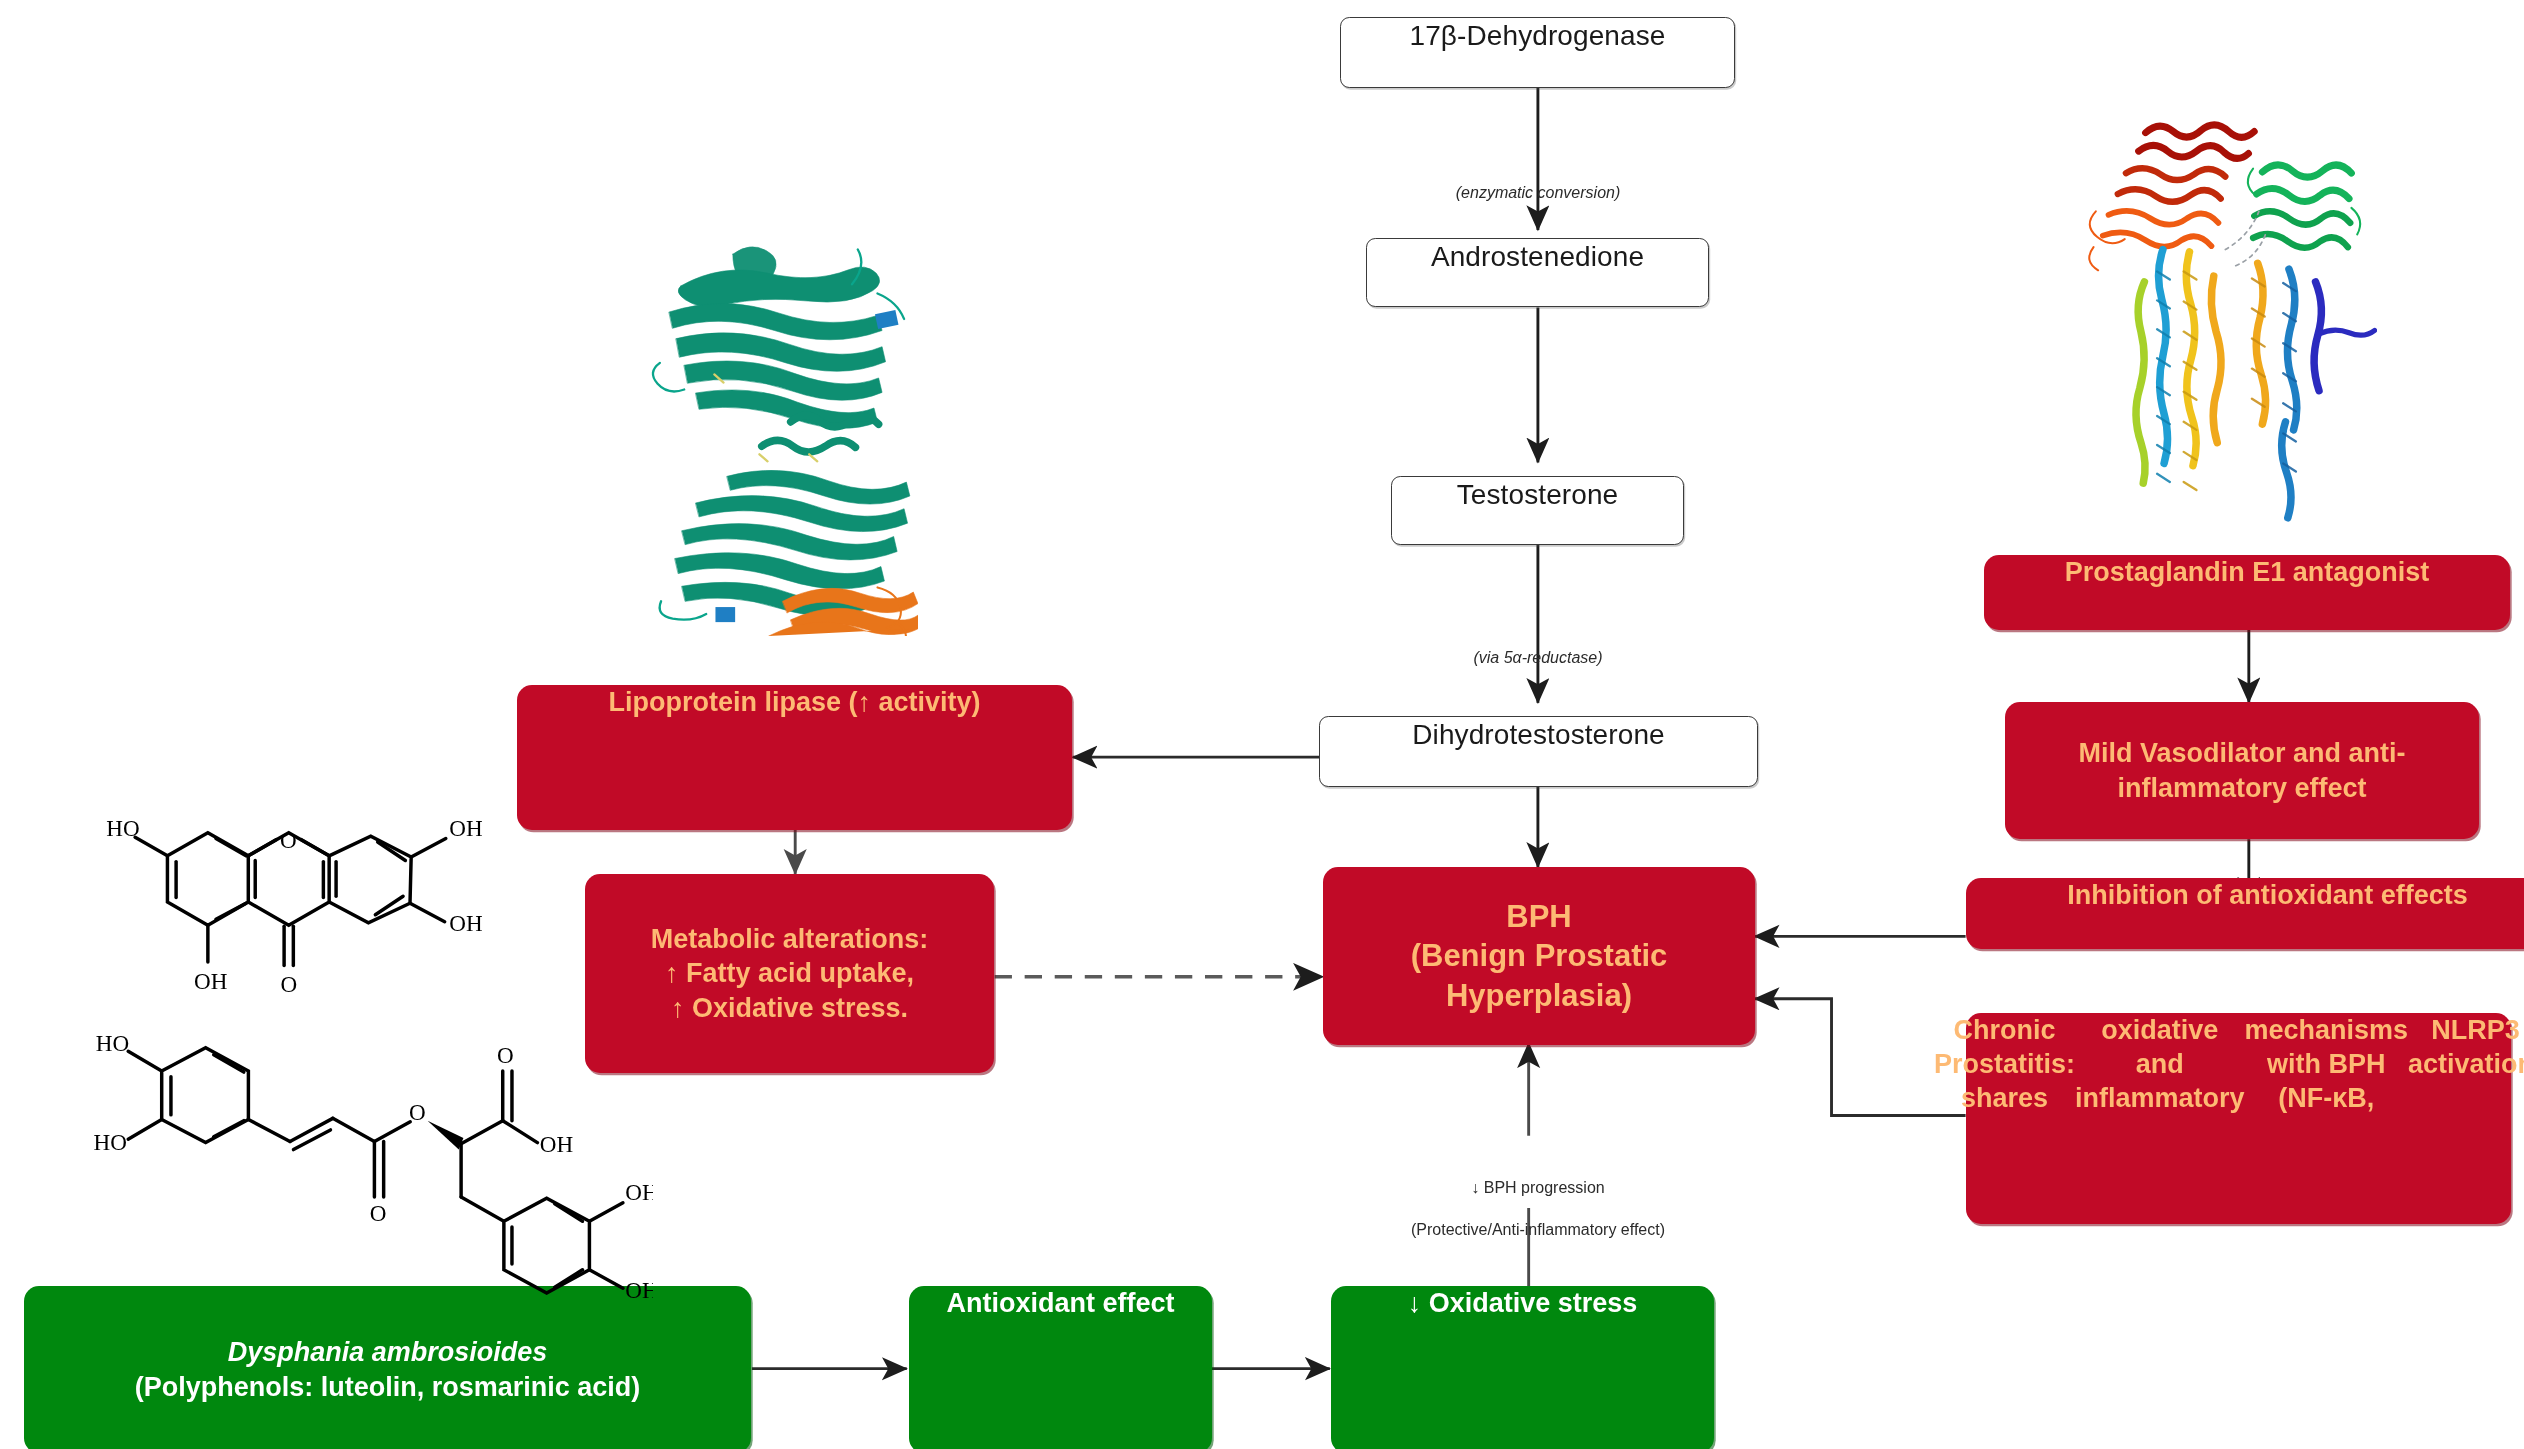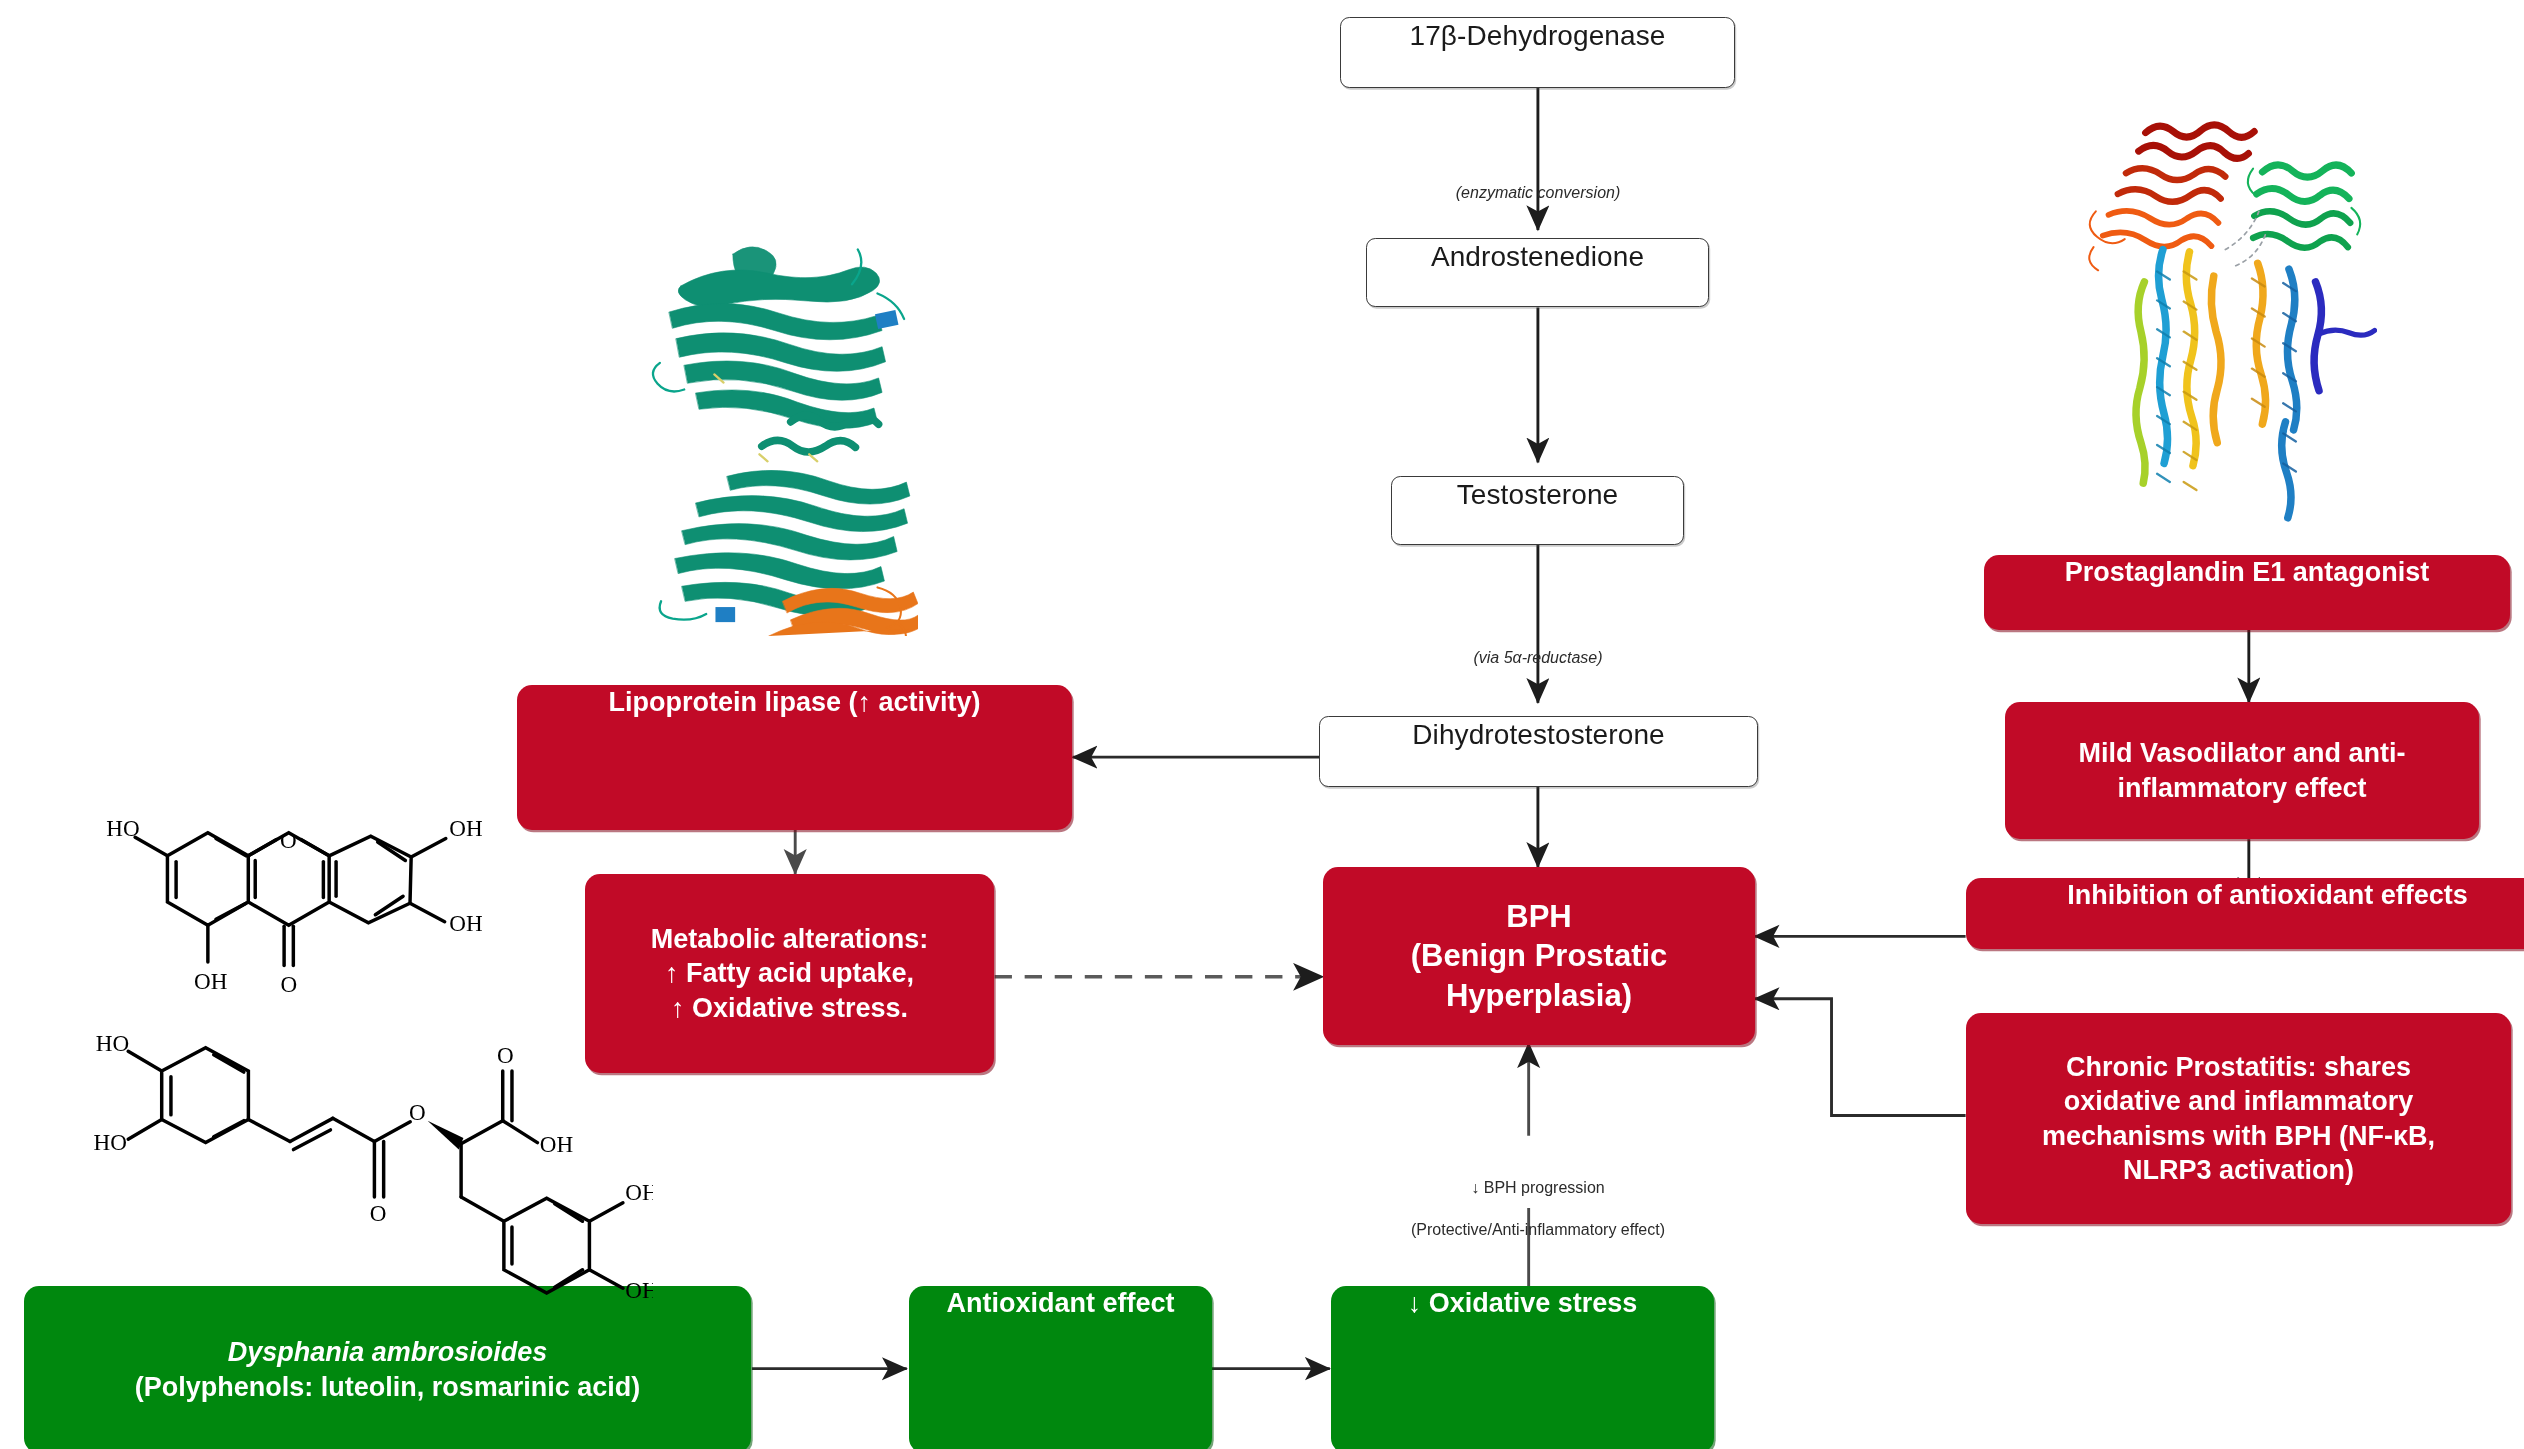--- a/index.html
+++ b/index.html
@@ -7,21 +7,21 @@
   #stage{position:relative;width:2525px;height:1449px;background:#fff;overflow:hidden;}
 
   
   .node{position:absolute;box-sizing:border-box;display:flex;
         justify-content:center;text-align:center;line-height:1.26;}
 
   .node.plain{background:#ffffff;border:1.7px solid #3a3a3a;border-radius:9.3px;
         color:#1a1a1a;font-size:28px;letter-spacing:0.1px;
         box-shadow:1.2px 1.7px 0 rgba(80,80,80,.30);}
 
-  .node.red{background:#C10A27;border-radius:15px;color:#ffffff;font-size:27px;
+  .node.red{background:#C10A27;border-radius:15px;color:#fdba74;font-size:27px;
         font-weight:700;box-shadow:1.7px 2.3px 0 rgba(130,8,26,.55);}
 
   .node.green{background:#00880E;border-radius:15px;color:#ffffff;font-size:27px;
         font-weight:700;box-shadow:1.7px 2.3px 0 rgba(0,90,10,.55);}
 
   .node.red.big{font-size:31px;}
   .node .inner{padding:0 12.7px;width:100%;}
   .ital{font-style:italic;}
 
   
@@ -119,21 +119,21 @@
 
   <div class="node red" style="left:2005px;top:702px;width:474px;height:137px;flex-direction:column;">
     <span>Mild Vasodilator and anti-</span>
     <span>inflammatory effect</span>
   </div>
 
   <div class="node red" style="left:1966px;top:878px;width:603px;height:71px;">
     <span class="inner">Inhibition of antioxidant effects</span>
   </div>
 
-  <div class="node red" style="left:1966px;top:1013px;width:545px;height:211px;flex-direction:column;">
+  <div class="node red" style="left:1966px;top:1013px;width:545px;height:211px;flex-direction:row;">
     <span>
       <b>Chronic Prostatitis:</b><span> shares</span>
     </span>
     <span>oxidative and inflammatory</span>
     <span>mechanisms with BPH (NF-κB,</span>
     <span>NLRP3 activation)</span>
   </div>
 
   <div class="node green" style="left:24px;top:1286px;width:727px;height:167px;flex-direction:column;">
     <span class="ital">Dysphania ambrosioides</span>

